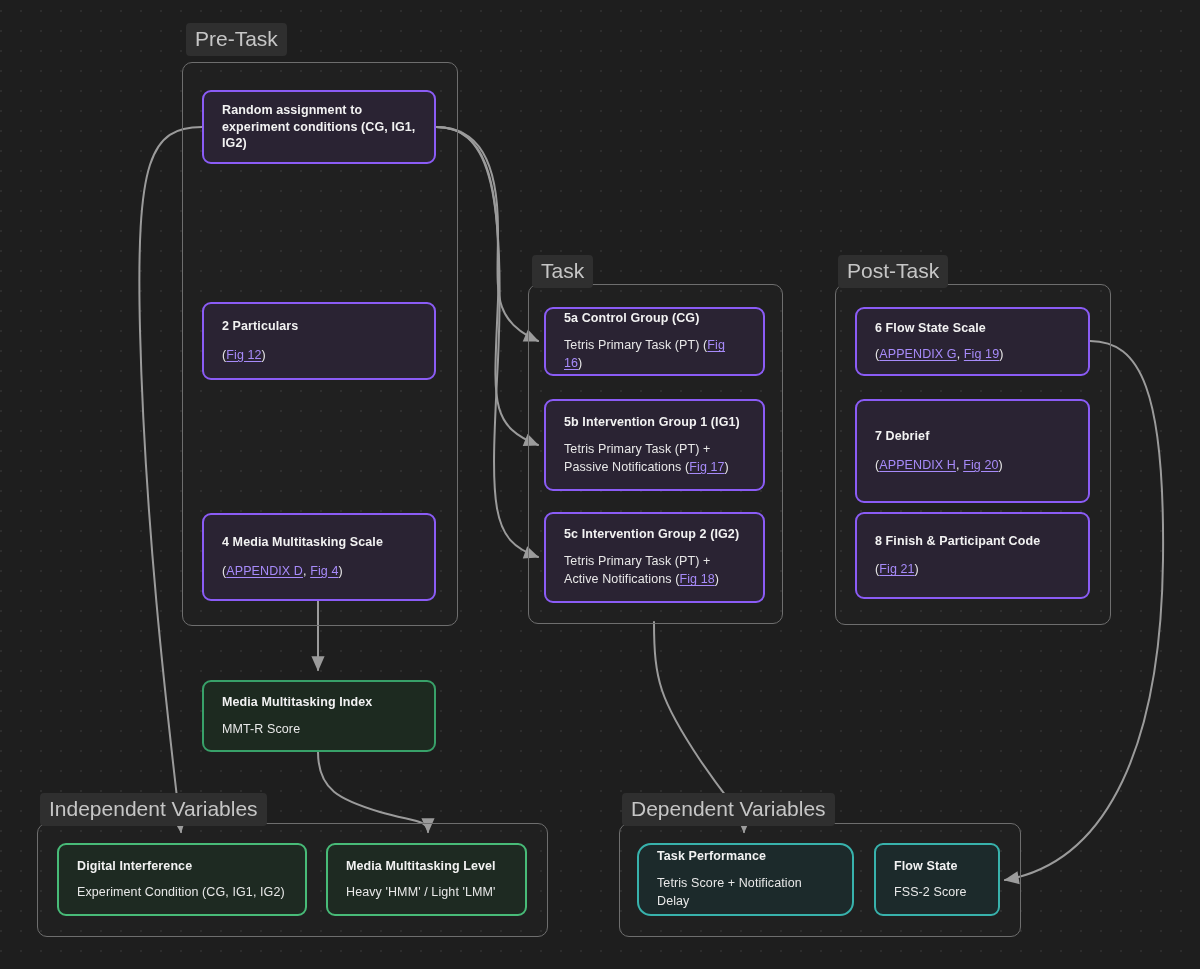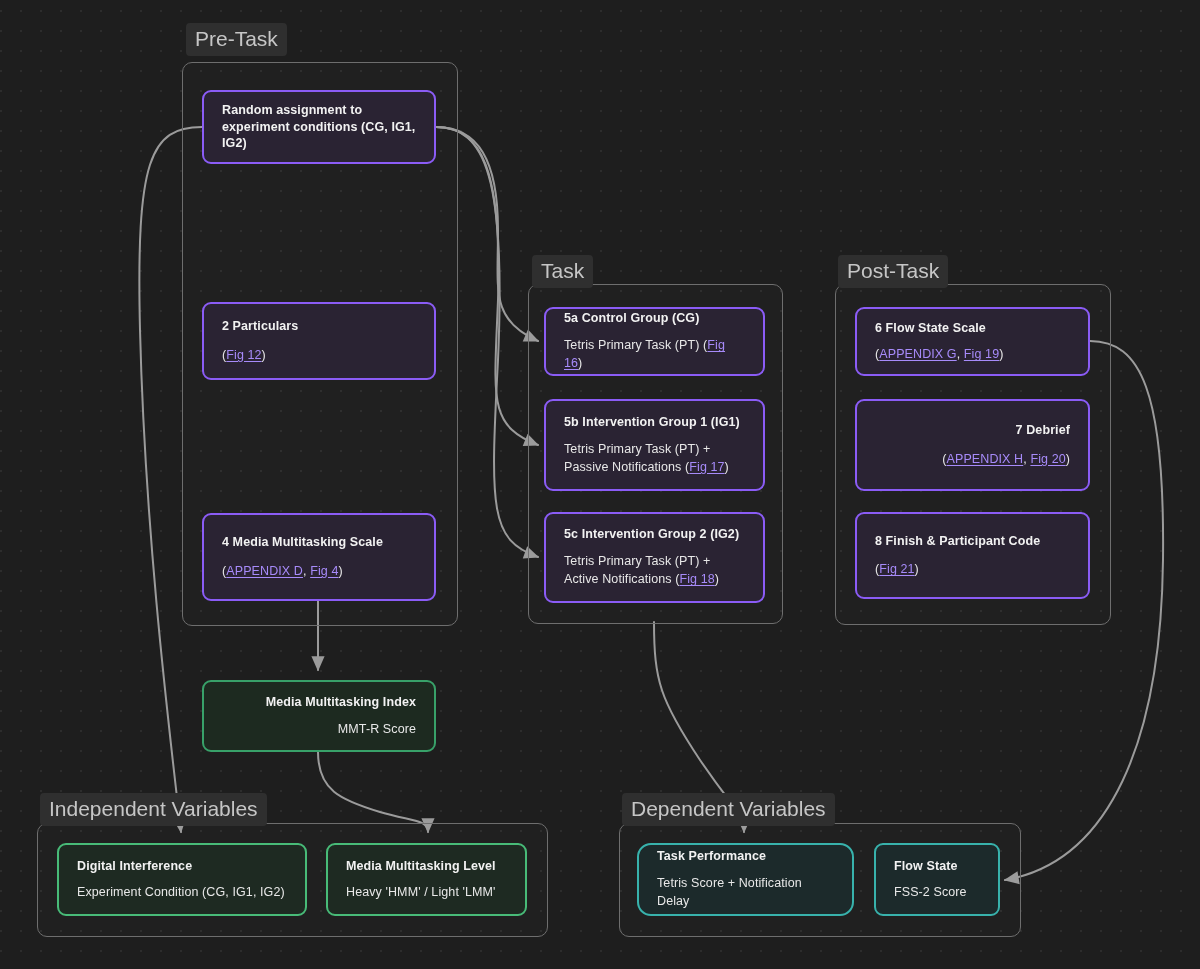--- a/index.html
+++ b/index.html
@@ -85,21 +85,20 @@
   }
   .node .sub.tight { margin-top: 9px; }
 
   .node.purple {
     background: #2a2333;
     border: 2px solid #8b5cf6;
   }
   .node.green {
     background: #1d2a20;
     border: 2px solid #38a169;
-    align-items: flex-end;
   }
   .node.green2 {
     background: #1e2a22;
     border: 2px solid #48bb78;
   }
   .node.teal {
     background: #1c2a2b;
     border: 2px solid #38b2ac;
   }
 
@@ -177,21 +176,21 @@
   </div>
 
   <div class="group-label" style="left:838px; top:255px;">Post-Task</div>
   <div class="group" style="left:835px; top:284px; width:274px; height:339px;"></div>
 
   <div class="node purple" style="left:855px; top:307px; width:235px; height:69px;">
     <div class="title">6 Flow State Scale</div>
     <div class="sub tight"><span class="paren">(</span><a class="reflink" href="#">APPENDIX G</a><span class="paren">, </span><a class="reflink" href="#">Fig 19</a><span class="paren">)</span></div>
   </div>
 
-  <div class="node purple" style="left:855px; top:399px; width:235px; height:92px;align-items:flex-end;">
+  <div class="node purple" style="left:855px; top:399px; width:235px; height:104px;">
     <div class="title">7 Debrief</div>
     <div class="sub"><span class="paren">(</span><a class="reflink" href="#">APPENDIX H</a><span class="paren">, </span><a class="reflink" href="#">Fig 20</a><span class="paren">)</span></div>
   </div>
 
   <div class="node purple" style="left:855px; top:512px; width:235px; height:87px;">
     <div class="title">8 Finish &amp; Participant Code</div>
     <div class="sub"><span class="paren">(</span><a class="reflink" href="#">Fig 21</a><span class="paren">)</span></div>
   </div>
 
   <div class="node green" style="left:202px; top:680px; width:234px; height:72px;">

